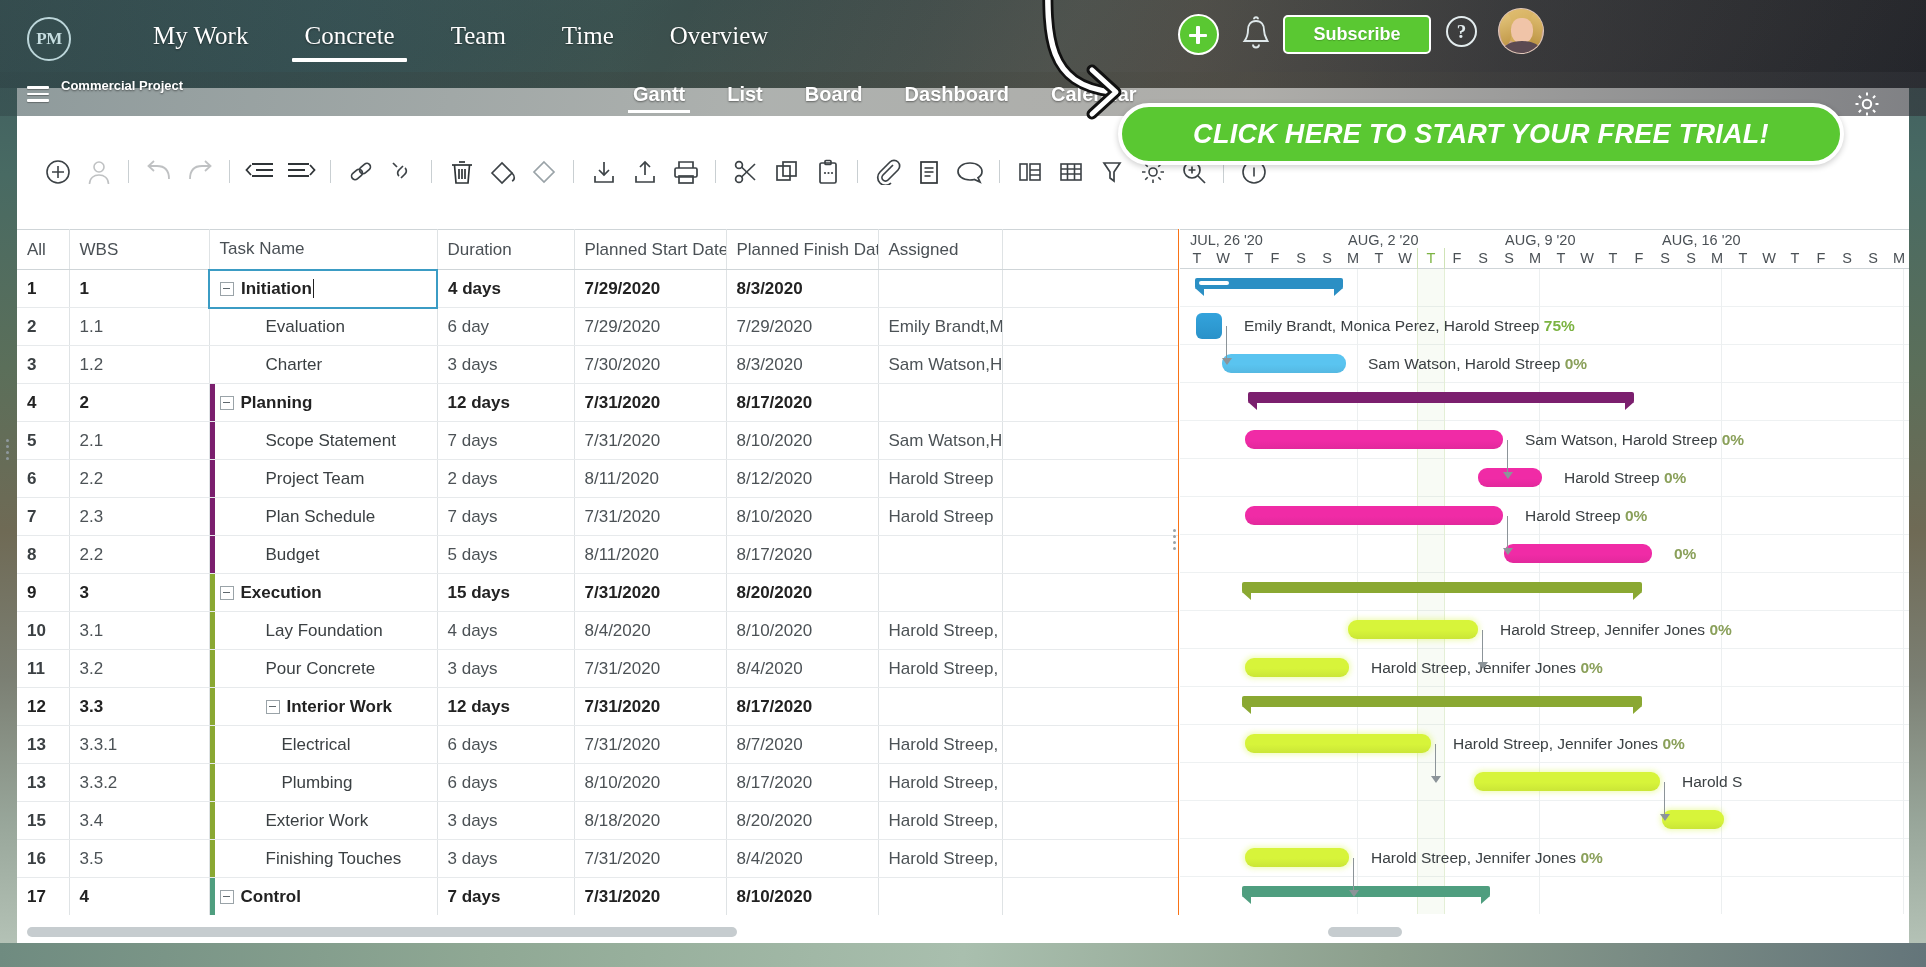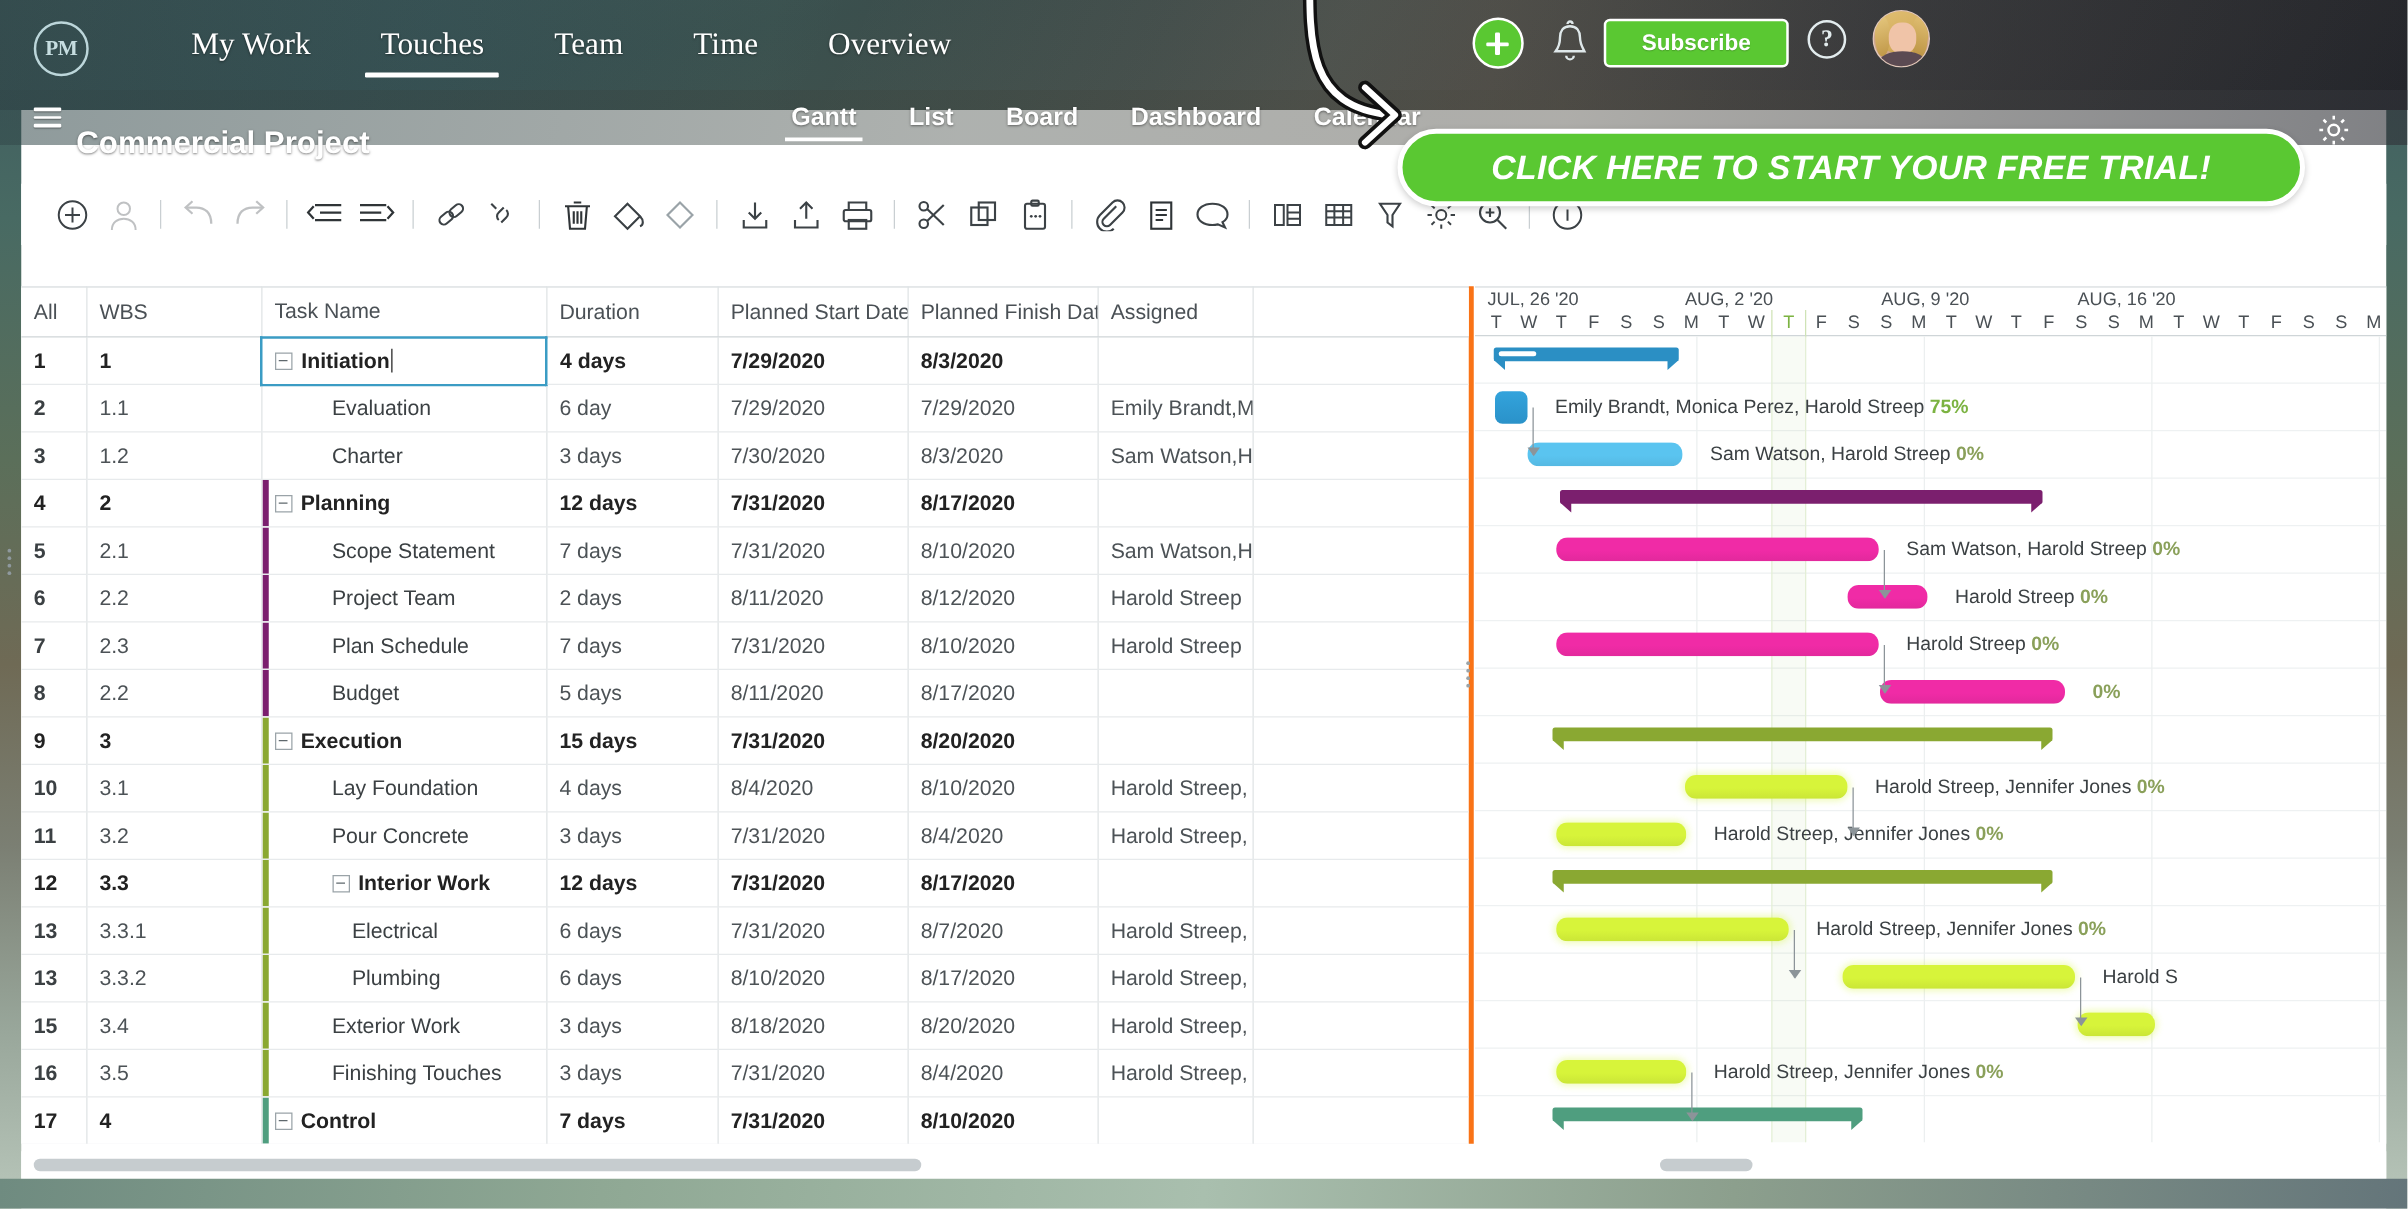--- a/index.html
+++ b/index.html
@@ -121,22 +121,22 @@
   }
   #hamburger {
     position: absolute; left: 27px; top: 14px; width: 22px; height: 16px;
     cursor: pointer;
   }
   #hamburger span {
     display:block; height:2.6px; background:#fff; margin-bottom:4px; border-radius:1px;
     box-shadow: 0 1px 1px rgba(0,0,0,0.3);
   }
   #projname {
-    position: absolute; left: 61px; top: 28px;
-    color: #fff; font-size: 25px; font-weight: bold;
+    position: absolute; left: 61px; top: 6px;
+    color: #fff; font-size: 13px; font-weight: bold;
     text-shadow: 0 1px 2px rgba(0,0,0,0.5); white-space: nowrap;
   }
   #viewtabs {
     position: absolute; left: 612px; top: 0; height: 44px;
     display: flex; align-items: center; gap: 0;
   }
   .viewtab {
     position: relative; height: 44px; display: flex; align-items: center;
     padding: 0 21px; color: #ffffff; font-size: 20px; font-weight: bold;
     text-shadow: 0 1px 2px rgba(0,0,0,0.45); cursor: pointer; white-space: nowrap;
@@ -160,21 +160,21 @@
     width: 41px; height: 41px; display:flex; align-items:center; justify-content:center;
     cursor: pointer;
   }
   .ticon.dis { opacity: 0.32; cursor: default; }
   .tsep { width: 1px; height: 23px; background: #c9cfd2; margin: 0 9px; }
 
   
   #gridwrap {
     position: absolute; left: 17px; top: 229px; width: 1162px; height: 686px;
     background: #fff; overflow: hidden;
-    border-right: 4px solid #f97316;
+    border-right: 1px solid #f97316;
   }
   table.grid { border-collapse: collapse; table-layout: fixed; width: 1162px; }
   table.grid th, table.grid td {
     border-right: 1px solid #dfe3e5; border-bottom: 1px solid #e7eaec;
     font-size: 17px; color: #3b4043; padding: 0 10px; height: 38px;
     white-space: nowrap; overflow: hidden; text-align: left;
     vertical-align: middle;
   }
   table.grid thead th {
     border-top: 1px solid #cfd5d8; border-bottom: 1px solid #cfd5d8;
@@ -352,21 +352,21 @@
 
 <div id="app">
 
   <div id="edgeL"></div>
   <div id="edgeR"></div>
 
   <div id="topbar">
     <div id="logo">PM</div>
     <div id="mainnav">
         <div class="navitem">My Work</div>
-        <div class="navitem active">Touches</div>
+        <div class="navitem active">Concrete</div>
         <div class="navitem">Team</div>
         <div class="navitem">Time</div>
         <div class="navitem">Overview</div>
       </div>
 
     <div id="addbtn"></div>
 
     <div id="bell">
       <svg width="30" height="36" viewBox="0 0 30 36">
         <path d="M15 5 C 9.5 5 7 9 7 14 c 0 6 -2 9 -3.5 11 h 23 C 25 22 23 19 23 14 C 23 9 20.5 5 15 5 Z" fill="none" stroke="#dfe8ea" stroke-width="1.9"></path>

